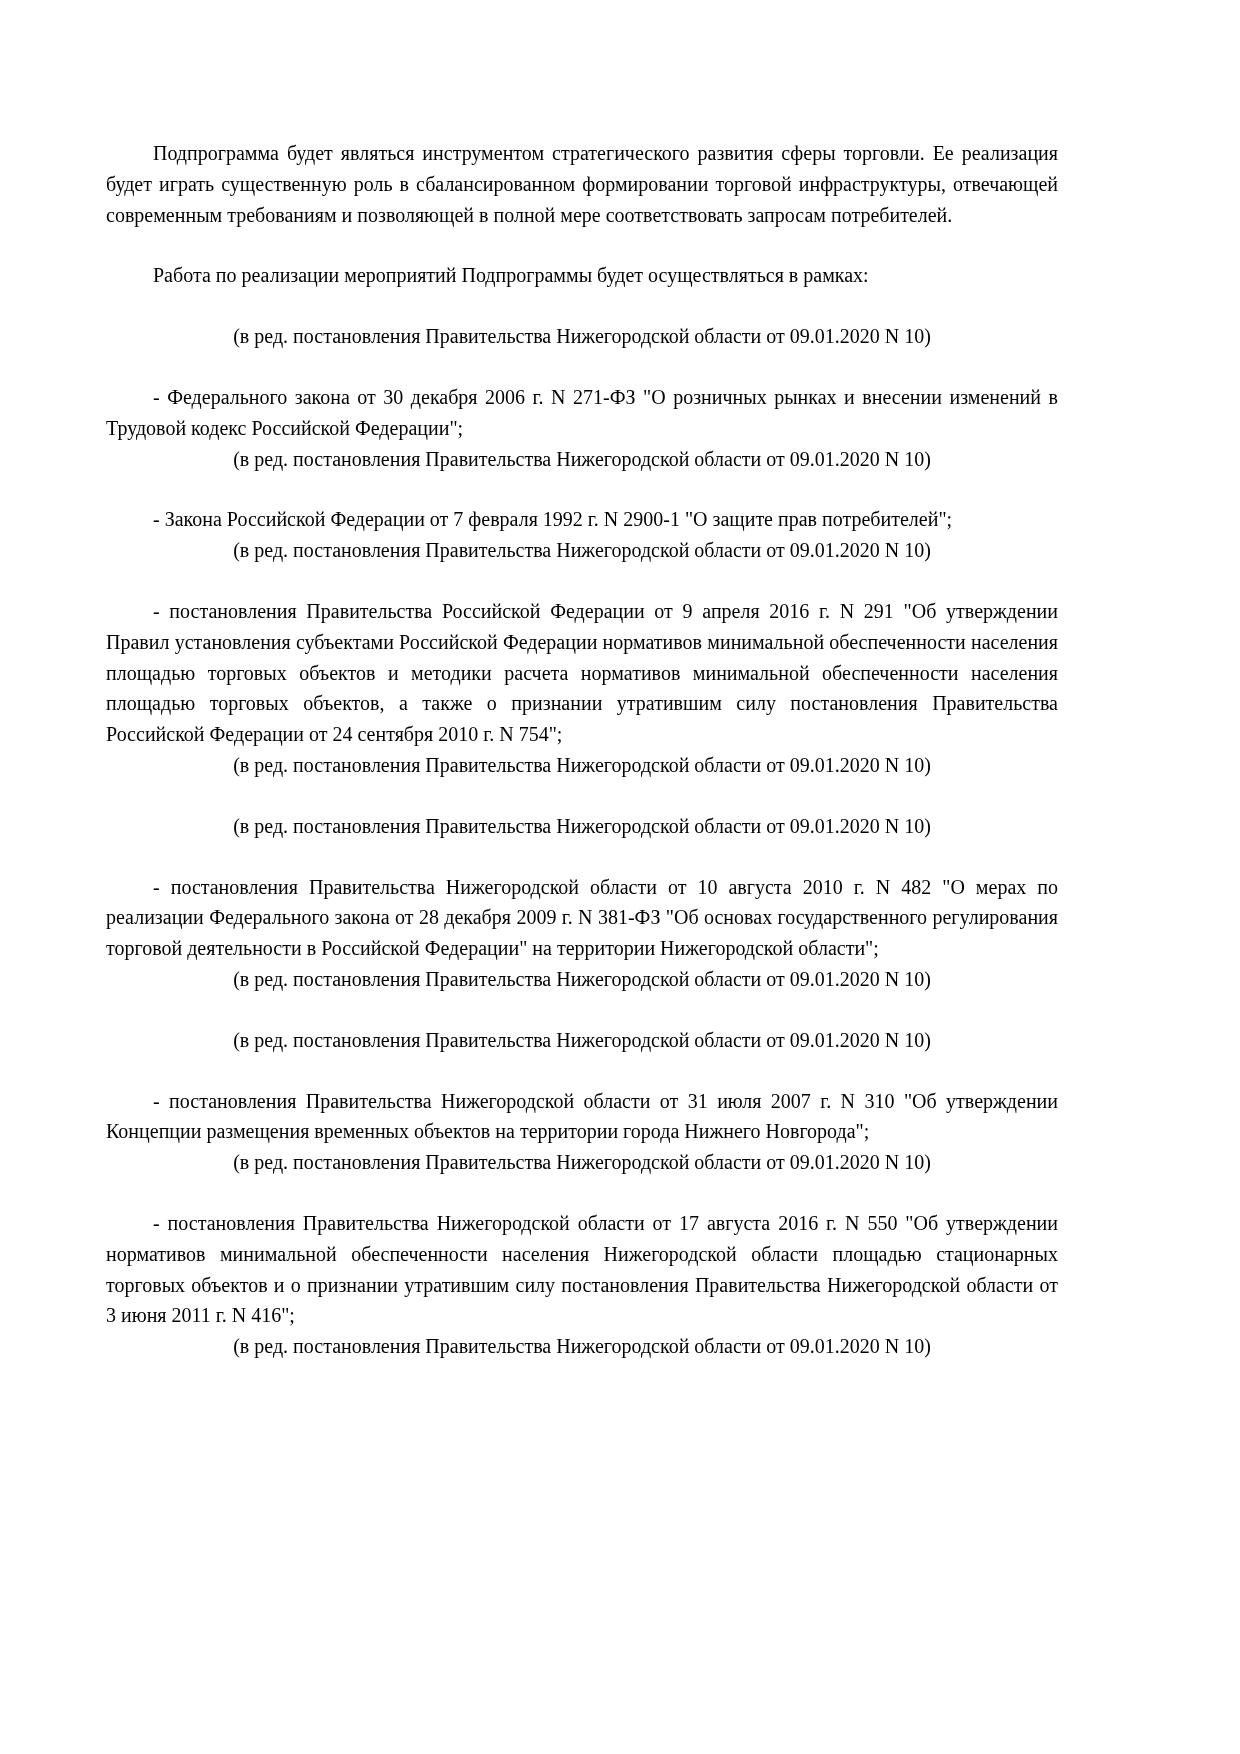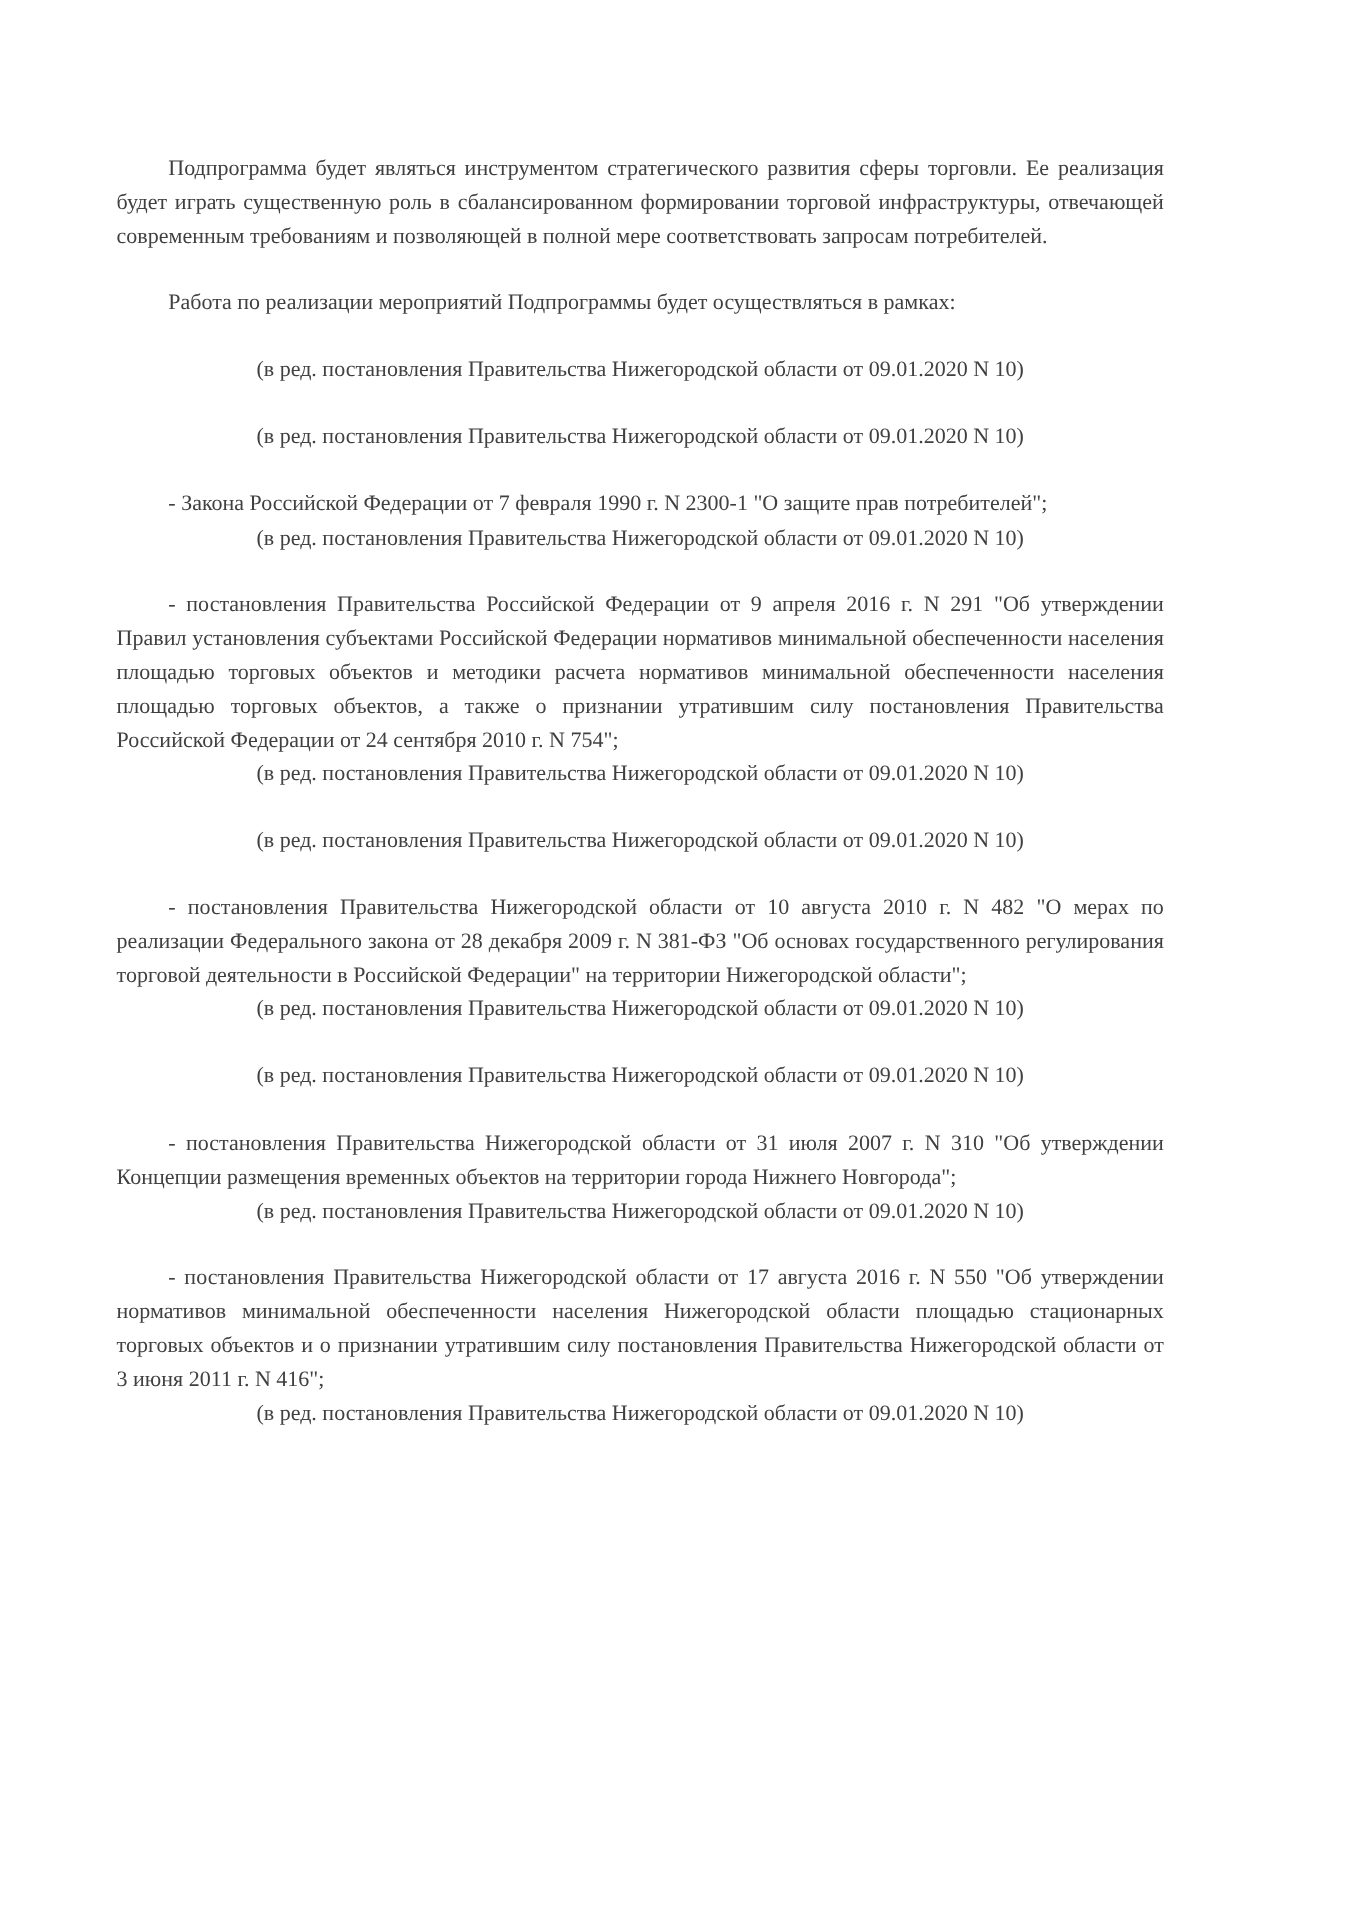--- a/index.html
+++ b/index.html
@@ -6,21 +6,21 @@
     margin: 0;
     padding: 0;
     background: #ffffff;
   }
   .page {
     width: 1240px;
     min-height: 1754px;
     box-sizing: border-box;
     padding: 138px 182px 60px 106px;
     background: #ffffff;
-    color: #404040;
+    color: #000000;
     font-family: "Liberation Serif", "DejaVu Serif", serif;
     font-size: 20px;
     line-height: 1.54;
   }
   p {
     margin: 0;
     text-align: justify;
   }
   .para {
     text-indent: 47px;
@@ -47,25 +47,26 @@
 
   <div class="block">
     <p class="para">Работа по реализации мероприятий Подпрограммы будет осуществляться в рамках:</p>
   </div>
 
   <div class="block">
     <p class="amend">(в ред. постановления Правительства Нижегородской области от 09.01.2020 N 10)</p>
   </div>
 
   <div class="block">
+    <p class="para">- Федерального закона от 30 декабря 2006 г. N 271-ФЗ "О розничных рынках и внесении изменений в Трудовой кодекс Российской Федерации";</p>
     <p class="amend">(в ред. постановления Правительства Нижегородской области от 09.01.2020 N 10)</p>
   </div>
 
   <div class="block">
-    <p class="para">- Закона Российской Федерации от 7 февраля 1990 г. N 2300-1 "О защите прав потребителей";</p>
+    <p class="para">- Закона Российской Федерации от 7 февраля 1992 г. N 2900-1 "О защите прав потребителей";</p>
     <p class="amend">(в ред. постановления Правительства Нижегородской области от 09.01.2020 N 10)</p>
   </div>
 
   <div class="block">
     <p class="para">- постановления Правительства Российской Федерации от 9 апреля 2016 г. N 291 "Об утверждении Правил установления субъектами Российской Федерации нормативов минимальной обеспеченности населения площадью торговых объектов и методики расчета нормативов минимальной обеспеченности населения площадью торговых объектов, а также о признании утратившим силу постановления Правительства Российской Федерации от 24 сентября 2010 г. N 754";</p>
     <p class="amend">(в ред. постановления Правительства Нижегородской области от 09.01.2020 N 10)</p>
   </div>
 
   <div class="block">
     <p class="amend">(в ред. постановления Правительства Нижегородской области от 09.01.2020 N 10)</p>

